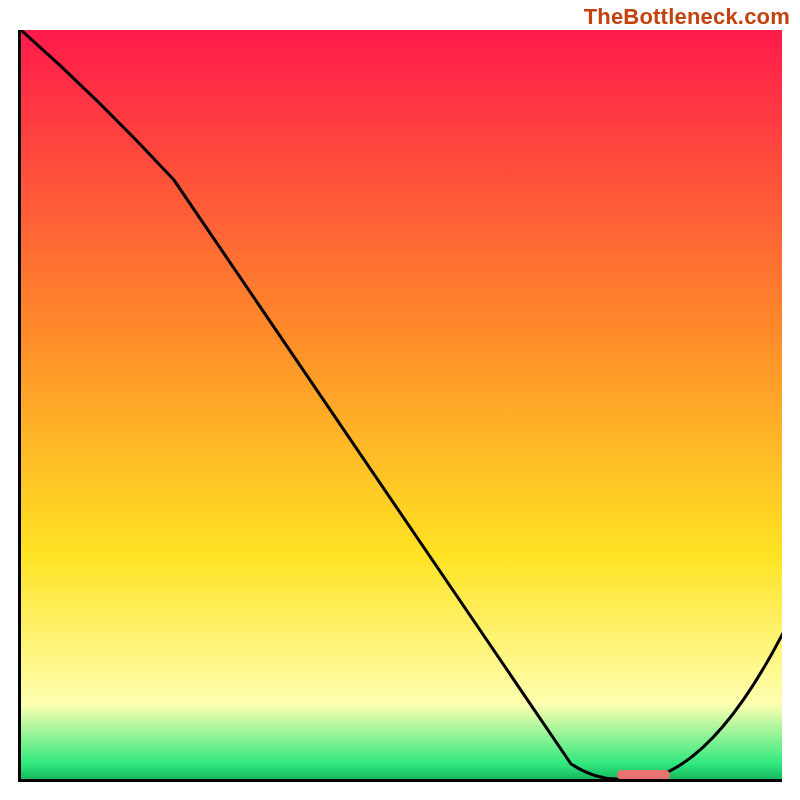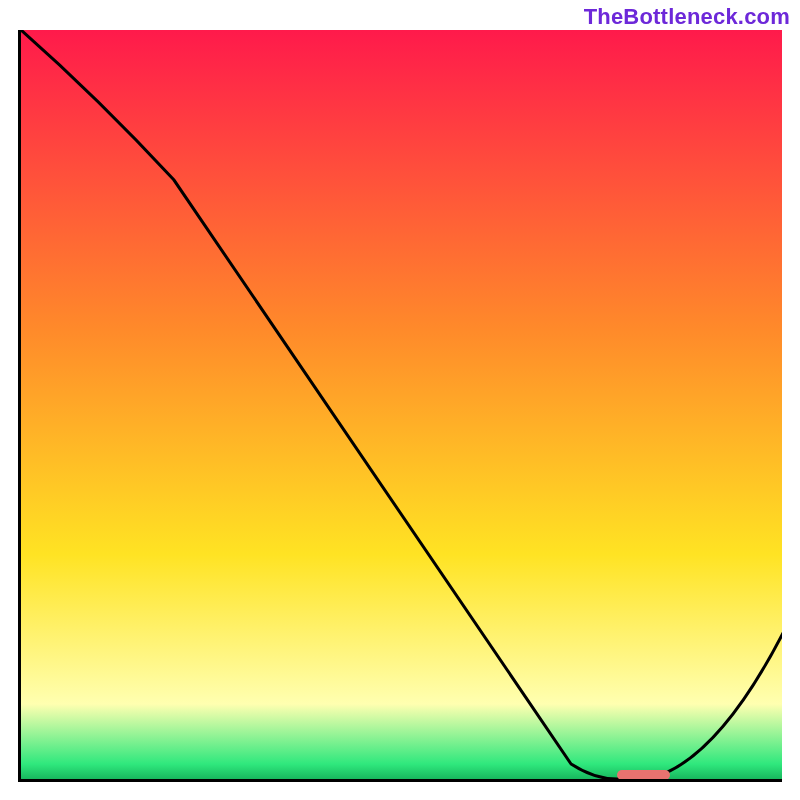--- a/index.html
+++ b/index.html
@@ -14,21 +14,21 @@
     position: relative;
     width: 800px;
     height: 800px;
   }
   .watermark {
     position: absolute;
     top: 4px;
     right: 10px;
     font-size: 22px;
     font-weight: 600;
-    color: #6d28d9;
+    color: #c2410c;
     letter-spacing: 0.2px;
     user-select: none;
   }
   .plot-area {
     position: absolute;
     left: 18px;
     top: 30px;
     width: 764px;
     height: 752px;
     border-left: 3px solid #000;

